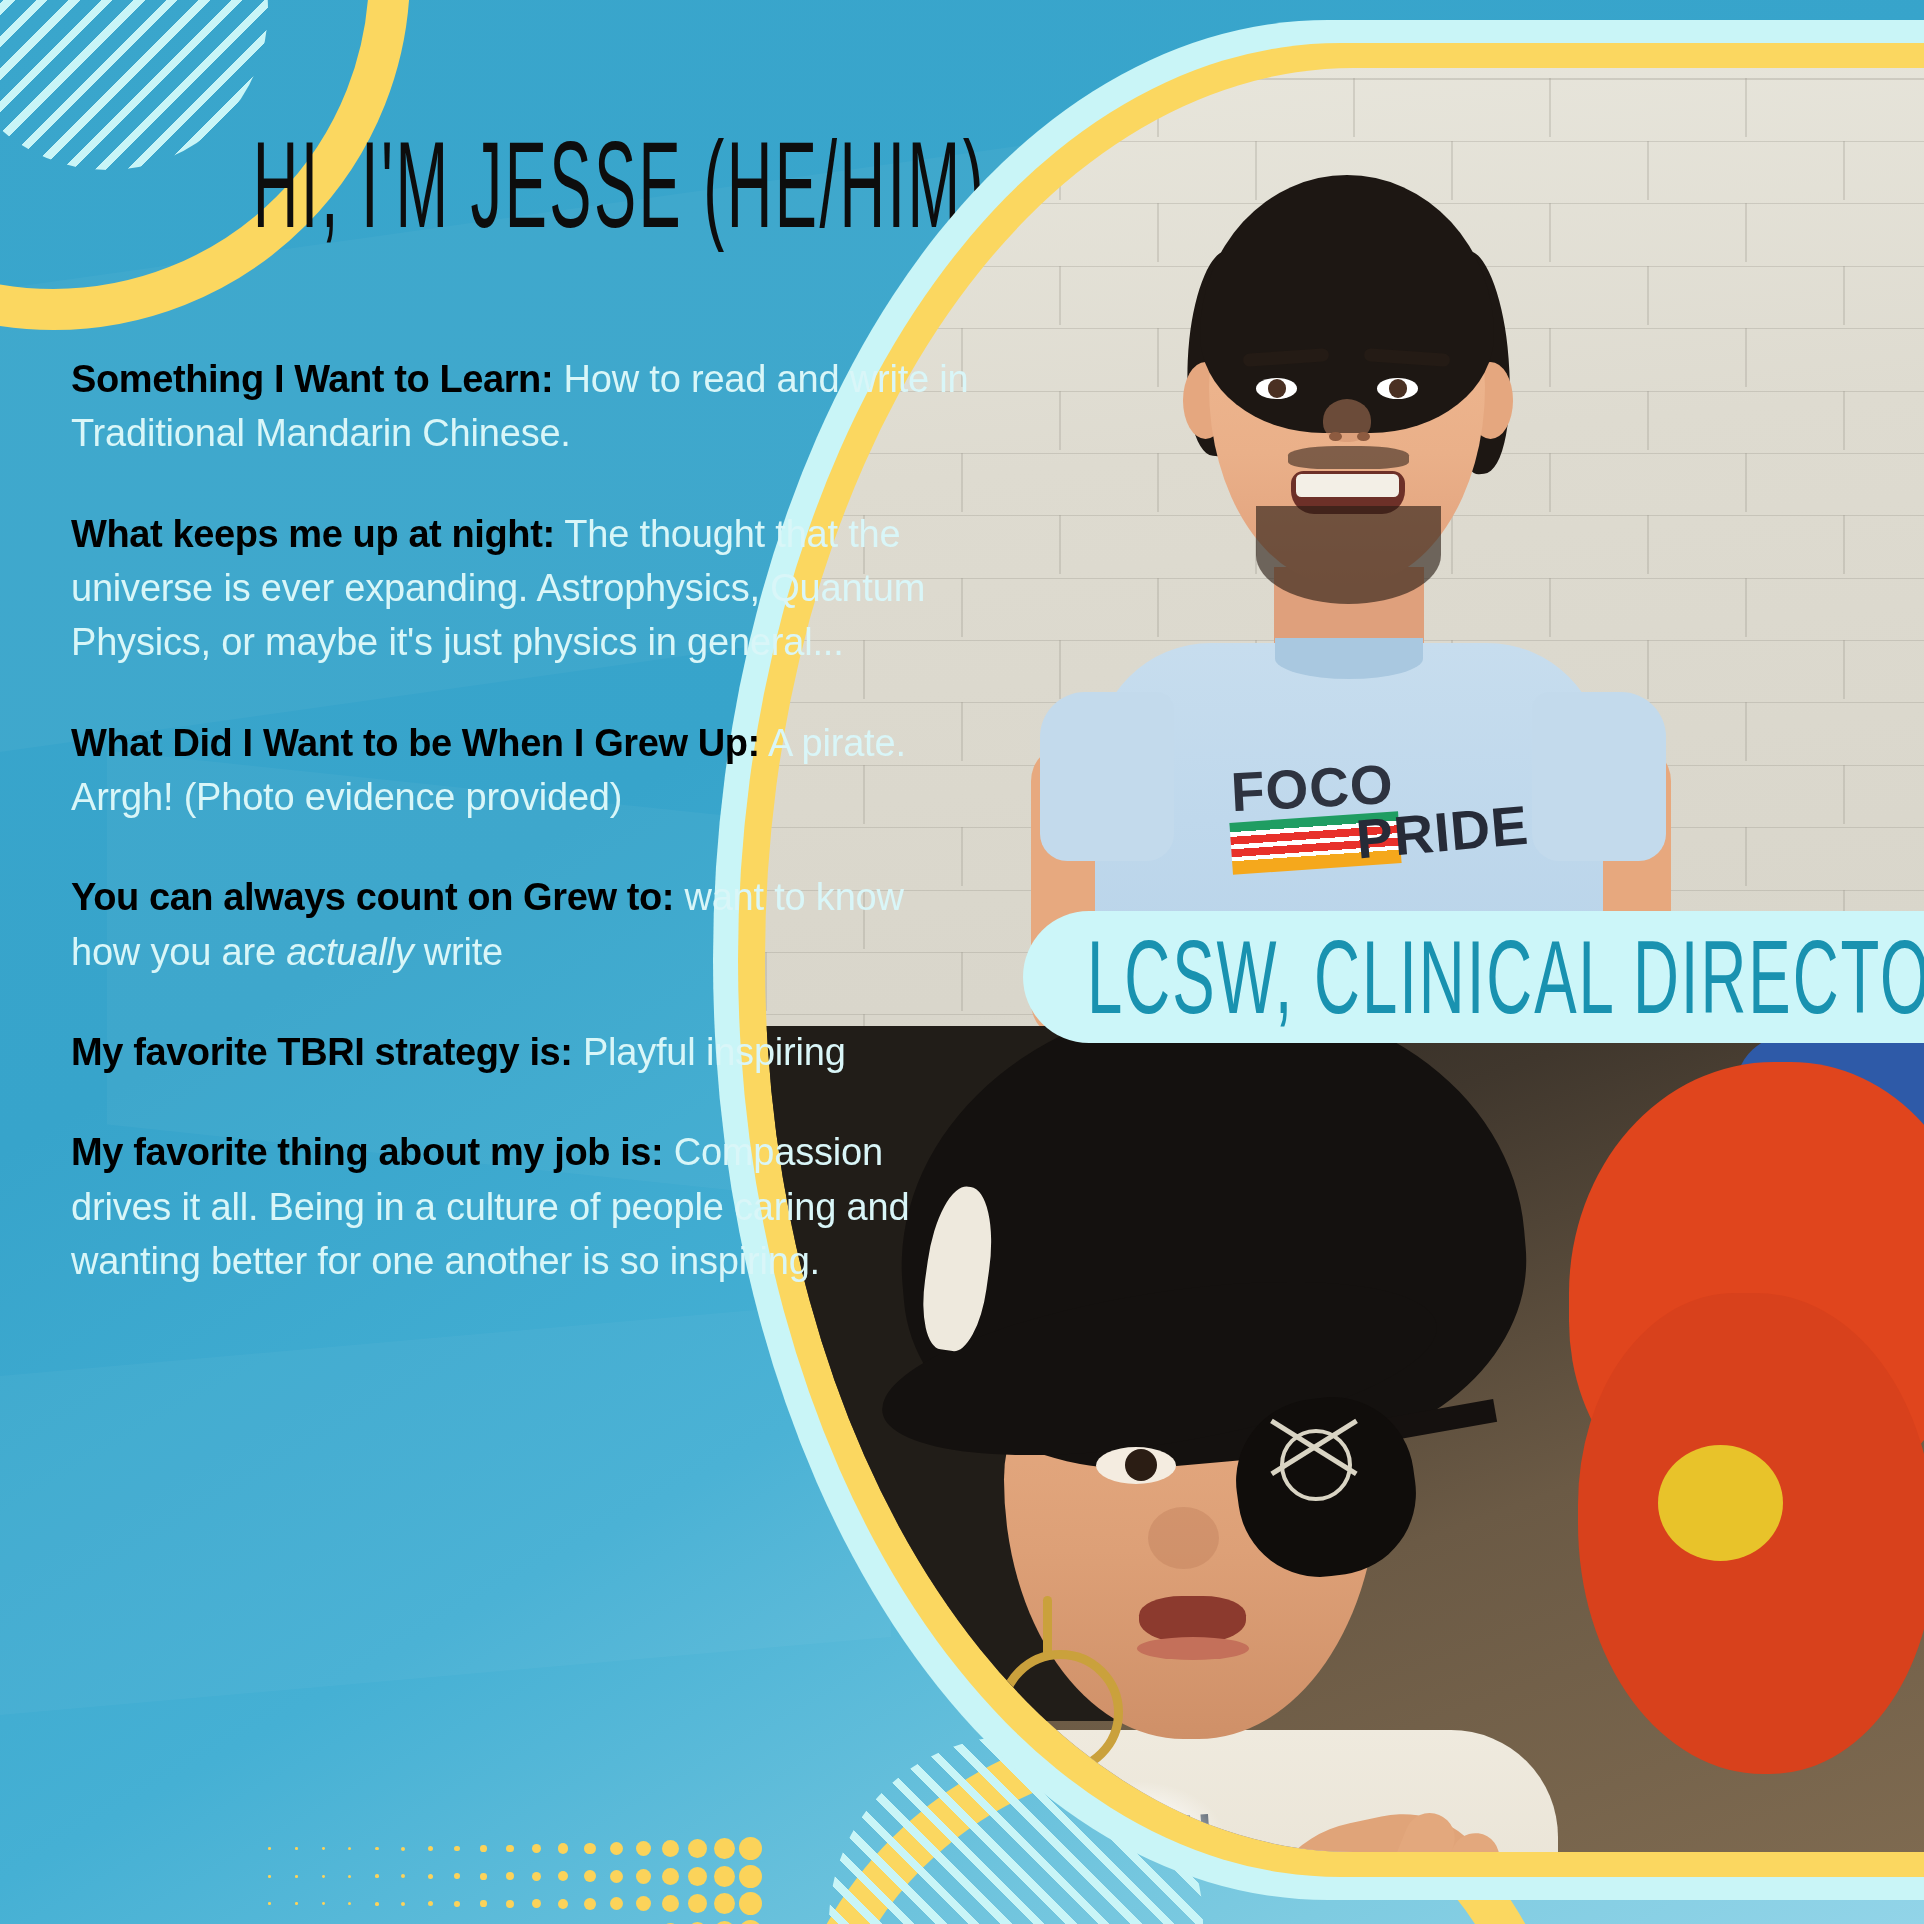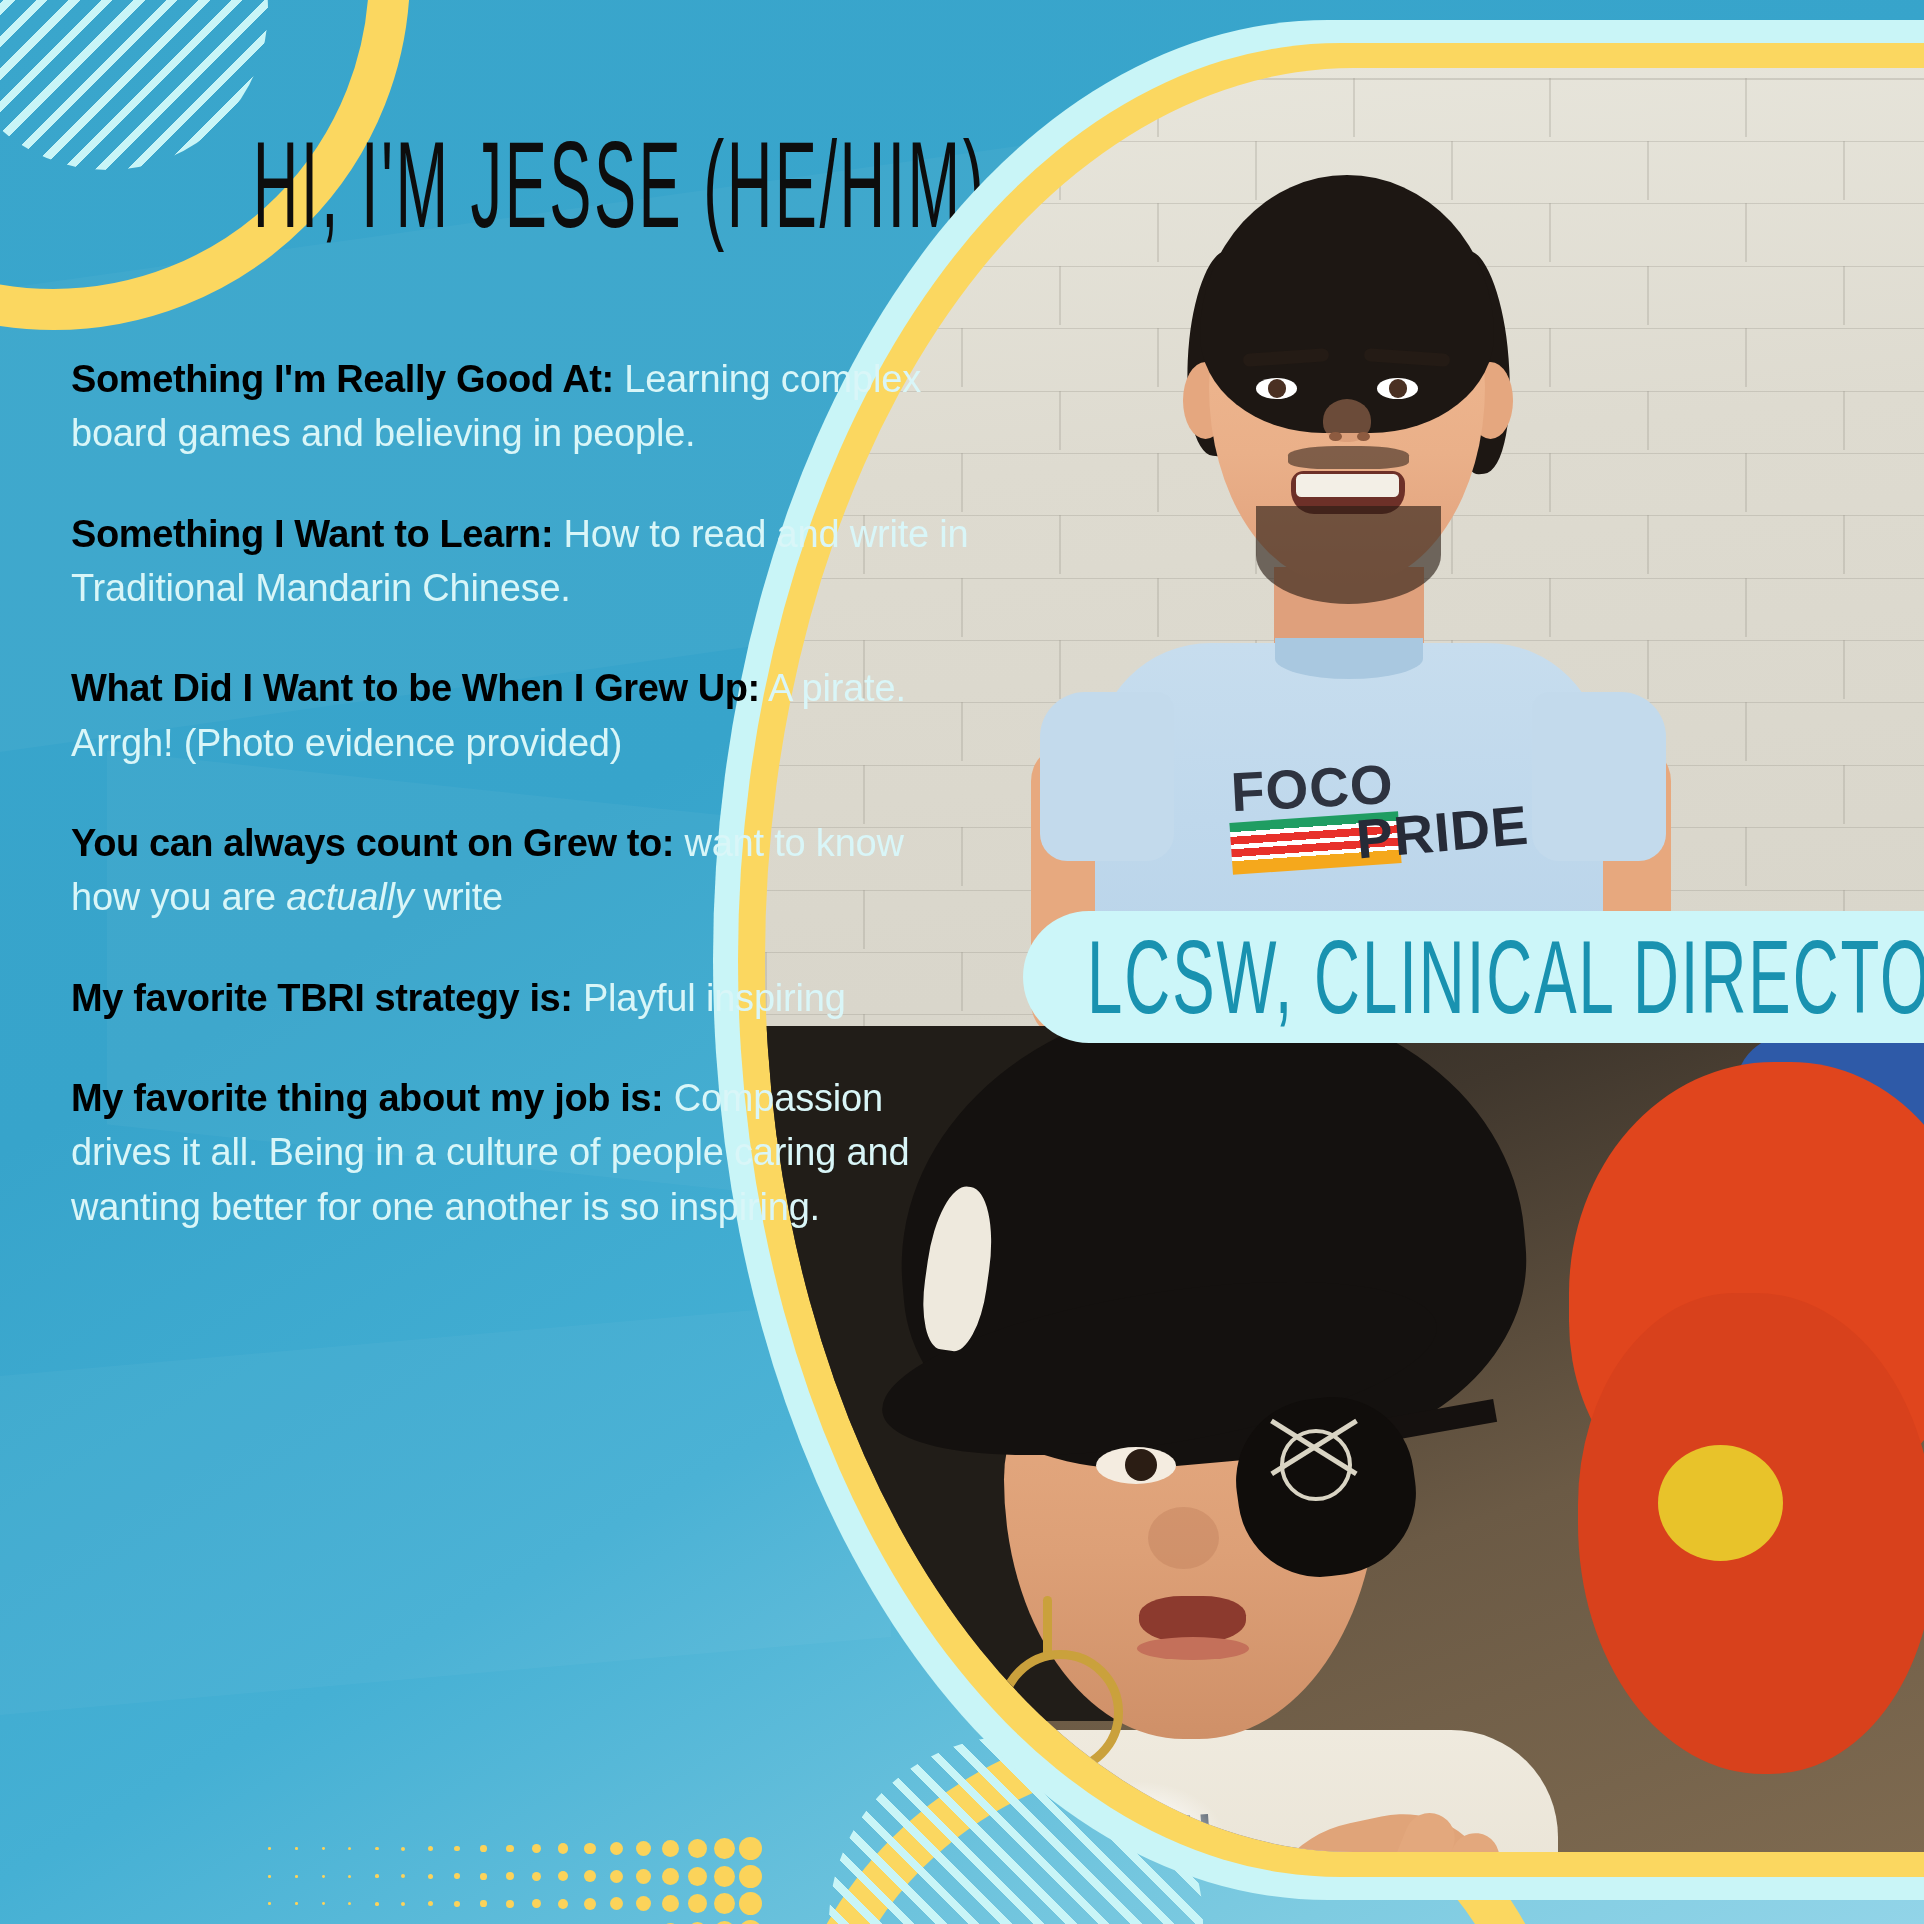--- a/index.html
+++ b/index.html
@@ -606,22 +606,22 @@
 
       </div>
     </div>
   </div>
 
   <div class="banner">
     <span class="banner-text">LCSW, CLINICAL DIRECTOR</span>
   </div>
 
   <div class="body-col" id="body-col">
-      <p class="qa"><span class="lbl">Something I'm Really Good At:</span><span> Learning complex board games and believing in people.</span></p>
       <p class="qa"><span class="lbl">Something I Want to Learn:</span><span> How to read and write in Traditional Mandarin Chinese.</span></p>
+      <p class="qa"><span class="lbl">What keeps me up at night:</span><span> The thought that the universe is ever expanding. Astrophysics, Quantum Physics, or maybe it's just physics in general...</span></p>
       <p class="qa"><span class="lbl">What Did I Want to be When I Grew Up:</span><span> A pirate. Arrgh! (Photo evidence provided)</span></p>
       <p class="qa"><span class="lbl">You can always count on Grew to:</span><span> want to know how you are </span><em>actually</em><span> write</span></p>
       <p class="qa"><span class="lbl">My favorite TBRI strategy is:</span><span> Playful inspiring</span></p>
       <p class="qa"><span class="lbl">My favorite thing about my job is:</span><span> Compassion drives it all. Being in a culture of people caring and wanting better for one another is so inspiring.</span></p>
     </div>
 
 </div>
 
 
 </body></html>

